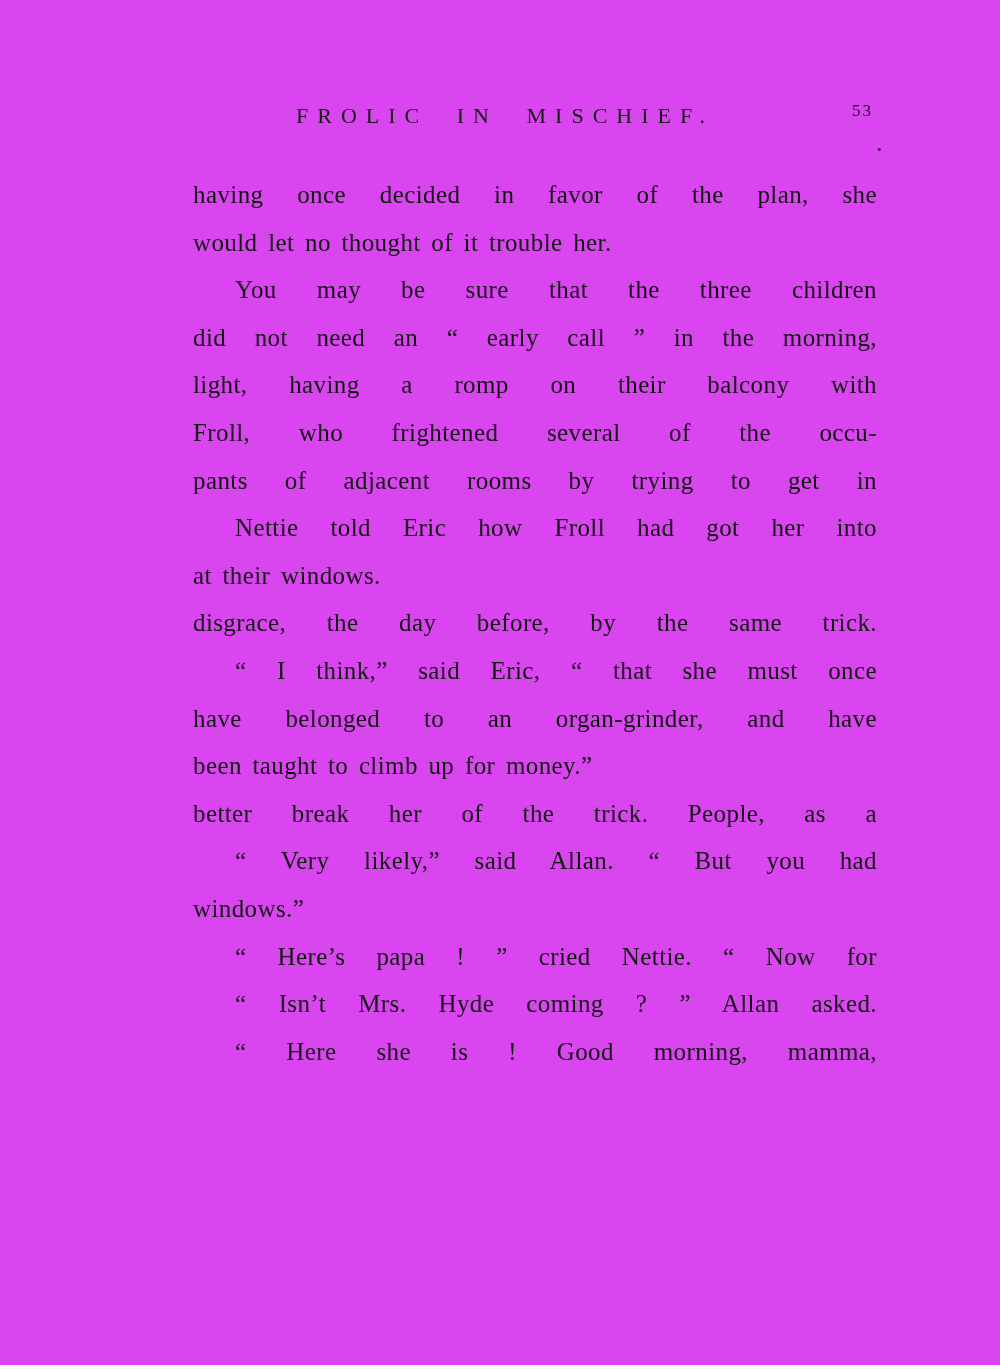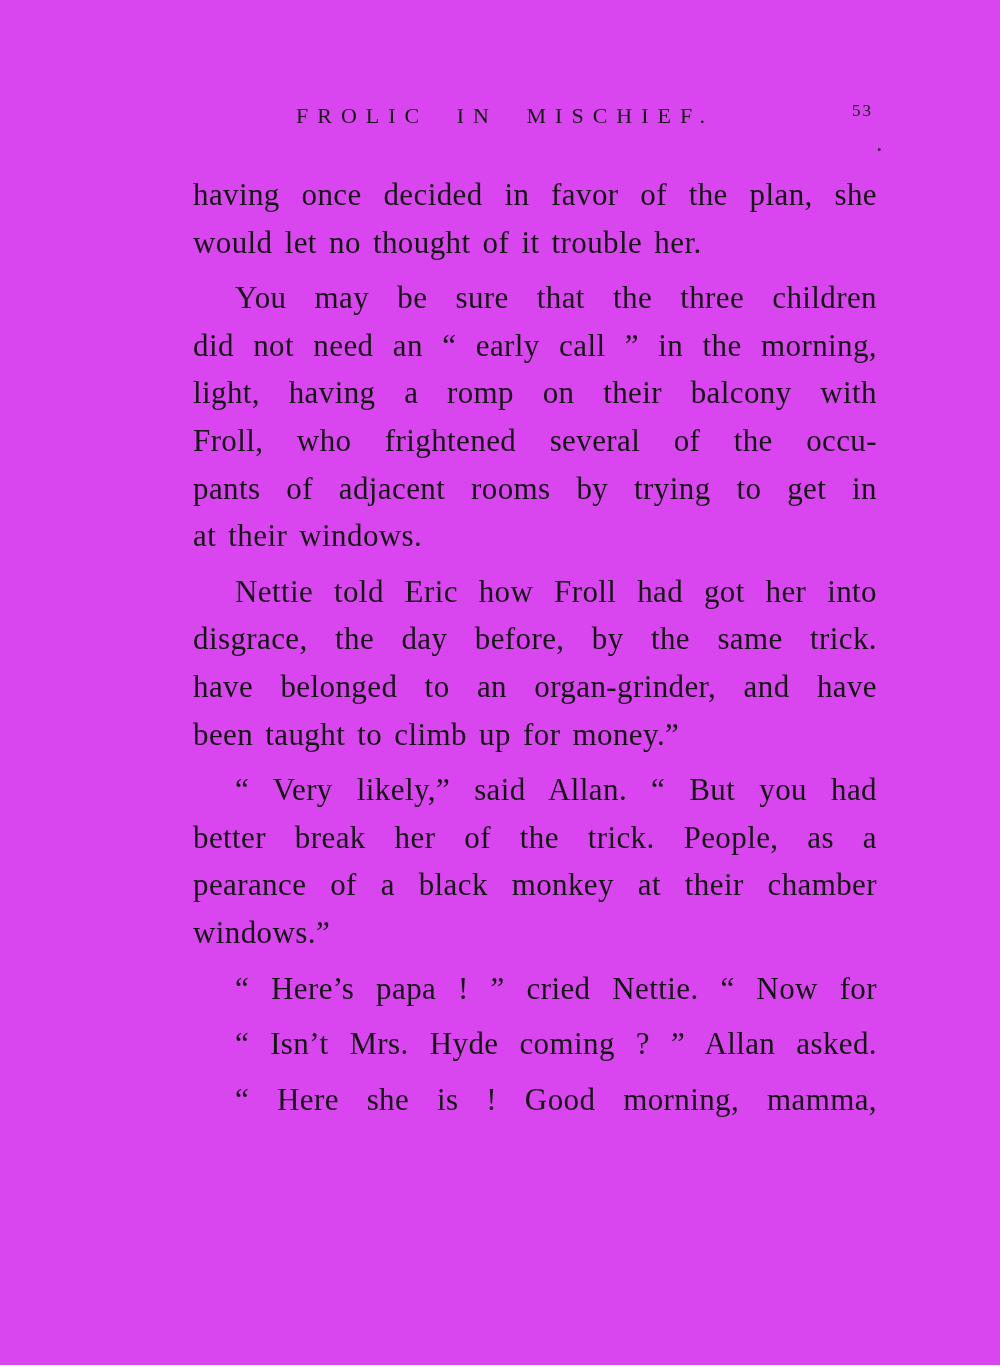--- a/index.html
+++ b/index.html
@@ -52,36 +52,35 @@
   }
   .text-body {
     position: absolute;
     top: 171px;
     left: 193px;
     width: 684px;
   }
   .line {
     height: 47.6px;
     line-height: 47.6px;
-    font-size: 31px;
+    font-size: 25px;
     letter-spacing: 0.4px;
     word-spacing: 4px;
     white-space: nowrap;
     overflow: hidden;
     text-align: justify;
     text-align-last: justify;
   }
   .line.left {
     text-align: right;
     text-align-last: left;
     font-family: Liberation Serif, serif;
   }
   .line.indent {
     padding-left: 42px;
-    margin-top: 8px;
   }
 </style>
 </head>
 <body>
 
 <div class="page">
 
   <div class="running-header">
     <div class="running-head-title">FROLIC IN MISCHIEF.</div>
     <div class="page-number">53</div>
@@ -90,27 +89,27 @@
   <div class="stray-mark">.</div>
 
   <div class="text-body">
       <div class="line">having once decided in favor of the plan, she</div>
       <div class="line left">would let no thought of it trouble her.</div>
       <div class="line indent">You may be sure that the three children</div>
       <div class="line">did not need an “ early call ” in the morning,</div>
       <div class="line">light, having a romp on their balcony with</div>
       <div class="line">Froll, who frightened several of the occu-</div>
       <div class="line">pants of adjacent rooms by trying to get in</div>
+      <div class="line indent">Nettie told Eric how Froll had got her into</div>
       <div class="line left">at their windows.</div>
-      <div class="line indent">Nettie told Eric how Froll had got her into</div>
       <div class="line">disgrace, the day before, by the same trick.</div>
+      <div class="line indent">“ I think,” said Eric, “ that she must once</div>
       <div class="line">have belonged to an organ-grinder, and have</div>
       <div class="line left">been taught to climb up for money.”</div>
+      <div class="line">better break her of the trick.  People, as a</div>
       <div class="line indent">“ Very likely,” said Allan.  “ But you had</div>
-      <div class="line">better break her of the trick.  People, as a</div>
-      <div class="line">pearance of a black monkey at their chamber</div>
       <div class="line left">windows.”</div>
       <div class="line indent">“ Here’s papa ! ” cried Nettie.  “ Now for</div>
       <div class="line indent">“ Isn’t Mrs. Hyde coming ? ” Allan asked.</div>
       <div class="line indent">“ Here she is !  Good morning, mamma,</div>
     </div>
 
 </div>
 
 </body></html>

